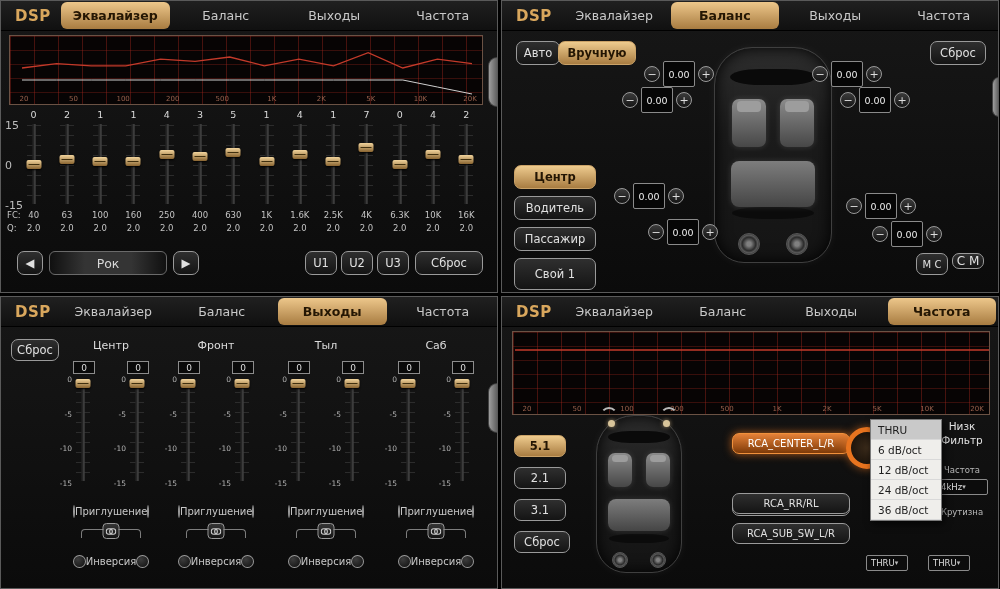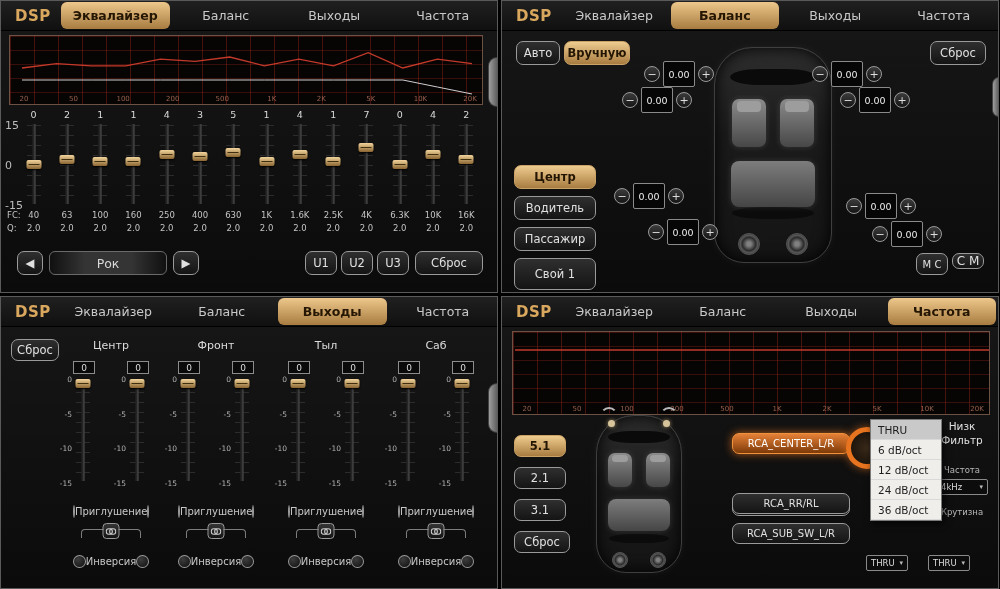--- a/index.html
+++ b/index.html
@@ -73,21 +73,21 @@
 
 .mode-btn{left:12px;width:52px;height:22px}
 .rca-btn{left:230px;width:118px;height:21px;font-size:10px;z-index:10}
 .rca-btn.rca-active{background:linear-gradient(#e58138,#7e3a08);border-color:#f0913c;color:#fff;box-shadow:0 0 8px rgba(232,116,31,.75)}
 .knob-ring{position:absolute;left:344px;top:130px;width:42px;height:42px;border-radius:50%;border:5px solid #e8741f;background:radial-gradient(circle,#3a2a1a,#120c06);z-index:15;box-shadow:0 0 8px rgba(232,116,31,.6)}
 .dropdown{position:absolute;left:368px;top:122px;width:72px;background:#efeeeb;border:1px solid #7a7a7a;z-index:30;box-shadow:2px 3px 7px rgba(0,0,0,.65)}
 .dropdown .opt{height:20px;display:flex;align-items:center;padding-left:7px;font-size:10.5px;color:#1d1d1d;border-bottom:1px solid #d9d9d9;cursor:pointer}
 .dropdown .opt.selected{background:#c9c9c9}
 .filt-head{position:absolute;left:428px;top:122px;width:64px;text-align:center;color:#e2e2e2;font-size:10.5px;line-height:14px;z-index:5}
 .small-label{position:absolute;color:#b8b8b8;font-size:8.5px;text-align:center}
-.mini-select{position:absolute;height:16px;background:#0c0c0c;border:1px solid #8a8a8a;border-radius:2px;color:#ddd;font-size:8.5px;display:flex;align-items:center;justify-content:space-between;padding:0 4px;cursor:pointer;z-index:5}
+.mini-select{position:absolute;height:16px;background:#0c0c0c;border:1px solid #8a8a8a;border-radius:2px;color:#ddd;font-size:8.5px;display:flex;align-items:center;justify-content:flex-start;padding:0 4px;cursor:pointer;z-index:5}
 .mini-select .arr{font-size:7px;color:#bbb}
 </style>
 </head>
 <body>
 
 <div id="stage">
 
   <div class="panel" id="panel-eq">
     <div class="hdr">
       <div class="brand">DSP</div>
@@ -264,21 +264,21 @@
     <div class="hdr">
       <div class="brand">DSP</div>
       <div class="tabs">
           <div class="tab">Эквалайзер</div>
           <div class="tab active">Баланс</div>
           <div class="tab">Выходы</div>
           <div class="tab">Частота</div>
         </div>
     </div>
     <div class="btn" style="left:14px;top:40px;width:44px;height:24px">Авто</div>
-    <div class="btn gold" style="left:62px;top:40px;width:66px;height:24px">Вручную</div>
+    <div class="btn gold" style="left:56px;top:40px;width:78px;height:24px">Вручную</div>
     <div class="btn" style="left:428px;top:40px;width:56px;height:24px">Сброс</div>
     <div class="car" id="bal-car" style="left:212px;top:46px;width:118px;height:216px">
       <div class="car-body"></div>
       <div class="car-windshield" style="left:16px;right:16px;top:22px;height:16px"></div>
       <div class="car-rear-glass" style="left:18px;right:18px;bottom:44px;height:12px"></div>
       <div class="car-seat" style="left:18px;top:52px;width:34px;height:48px"></div>
       <div class="car-seat" style="right:18px;top:52px;width:34px;height:48px"></div>
       <div class="car-bench" style="left:17px;right:17px;top:114px;height:46px"></div>
       <div class="car-spk" style="left:24px;bottom:8px;width:22px;height:22px"></div>
       <div class="car-spk" style="right:24px;bottom:8px;width:22px;height:22px"></div>

